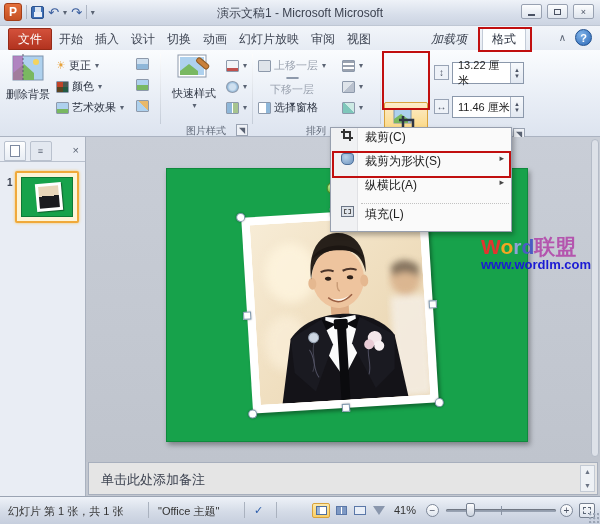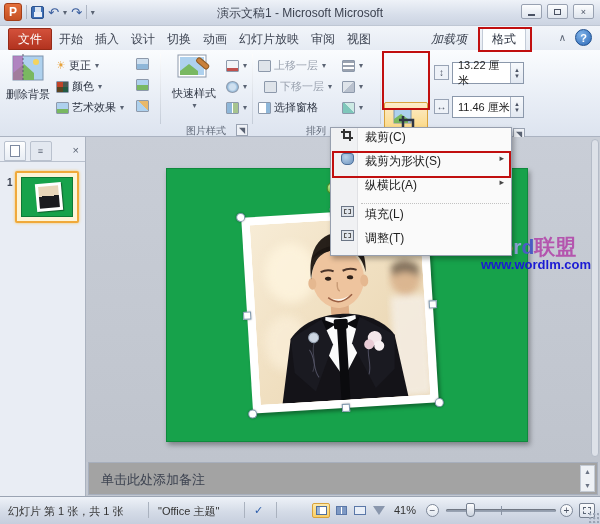--- a/index.html
+++ b/index.html
@@ -112,21 +112,21 @@
   .rot-line { position:absolute; left:50%; top:-18px; width:1px; height:16px; background:#8aa0b5; z-index:11; }
   .rot-hnd { position:absolute; left:calc(50% - 6px); top:-30px; width:12px; height:12px; border-radius:50%;
     background:radial-gradient(circle at 35% 30%,#d2f5a8,#7ccb4a 60%,#4f9a2a); border:1px solid #4f8a2a; z-index:12; }
 
   
   .wm { position:absolute; left:481px; top:236px; z-index:40; line-height:1.0; }
   .wm-brand { font-size:21px; font-weight:bold; letter-spacing:0; }
   .wm-site { font-size:13px; font-weight:bold; color:#1b1bd4; margin-top:1px; }
 
   
-  .notes { left:88px; top:462px; width:510px; height:33px; background:#a3a3a3; border:1px solid #a7afbd; }
+  .notes { left:88px; top:462px; width:510px; height:33px; background:#e5e5e5; border:1px solid #a7afbd; }
   .notes-text { position:absolute; left:12px; top:8px; font-size:13px; color:#3c4250; }
   .notes-scroll { position:absolute; right:2px; top:2px; width:15px; bottom:2px; background:#eef1f5; border:1px solid #c3cad4;
     display:flex; flex-direction:column; justify-content:space-between; align-items:center; font-size:7px; color:#6a7383; padding:2px 0; }
 
   
   .statusbar { left:0; top:496px; width:600px; height:28px;
     background:linear-gradient(#eef2f8,#d4dbe7 55%,#c6cedd); border-top:1px solid #9ba4b3; font-size:11px; color:#333; }
   .sb-item { position:absolute; top:7px; }
   .sb-sep { position:absolute; top:5px; width:1px; height:16px; background:#aab2bf; }
   .view-ic { position:absolute; top:6px; width:18px; height:15px; display:flex; align-items:center; justify-content:center; border-radius:2px; }
@@ -252,21 +252,21 @@
     </div>
     <div class="glabel" style="left:162px; width:88px;">图片样式</div>
     <span class="dlg-launch" style="left:236px; top:74px;">◥</span>
     <div class="gsep" style="left:252px;"></div>
 
     <div class="rowbtn dis" style="left:258px; top:6px;">
       <span class="mini-ic" style="background:#dfe4ea;"></span>
       <span>上移一层</span>
       <span class="dd">▾</span>
     </div>
-    <div class="rowbtn dis" style="left:264px; top:27px;">
+    <div class="rowbtn dis" style="left:270px; top:27px;flex-direction:column;">
       <span class="mini-ic" style="background:#dfe4ea;"></span>
       <span>下移一层</span>
       <span class="dd">▾</span>
     </div>
     <div class="rowbtn" style="left:258px; top:48px;">
       <span class="mini-ic" style="background:linear-gradient(90deg,#fff 60%,#8fb7d9 60%);"></span>
       <span>选择窗格</span>
     </div>
     <div class="rowbtn dis" style="left:342px; top:6px;">
       <span class="mini-ic" style="background:repeating-linear-gradient(#9aa2af 0 2px,#fff 2px 4px);"></span>
@@ -430,26 +430,20 @@
       <span>纵横比(A)</span>
       <span class="menu-sub">▸</span>
     </div>
     <div class="menu-sep"></div>
     <div class="menu-item">
       <span class="menu-ic">
           <span class="fillfit-glyph"></span>
         </span>
       <span>填充(L)</span>
     </div>
-    <div class="menu-item">
-      <span class="menu-ic">
-          <span class="fillfit-glyph"></span>
-        </span>
-      <span>调整(T)</span>
-    </div>
   </div>
 
   <div class="wm">
     <div class="wm-brand"><span style="color:#e3342f">W</span><span style="color:#f5a623">o</span><span style="color:#8fa3d8">r</span><span style="color:#4a5bc4">d</span><span style="color:#b455ae">联盟</span></div>
     <div class="wm-site">www.wordlm.com</div>
   </div>
 
   <div class="red-box" style="left:478px; top:27px; width:54px; height:25px;"></div>
   <div class="red-box" style="left:382px; top:51px; width:48px; height:59px;"></div>
   <div class="red-box" style="left:332px; top:151px; width:179px; height:27px; z-index:81;"></div>

